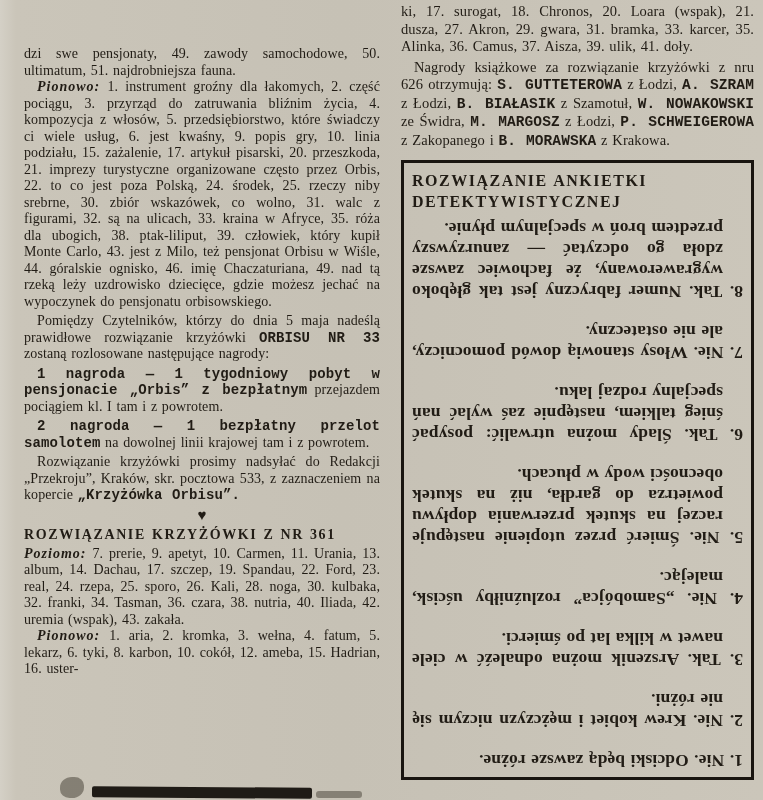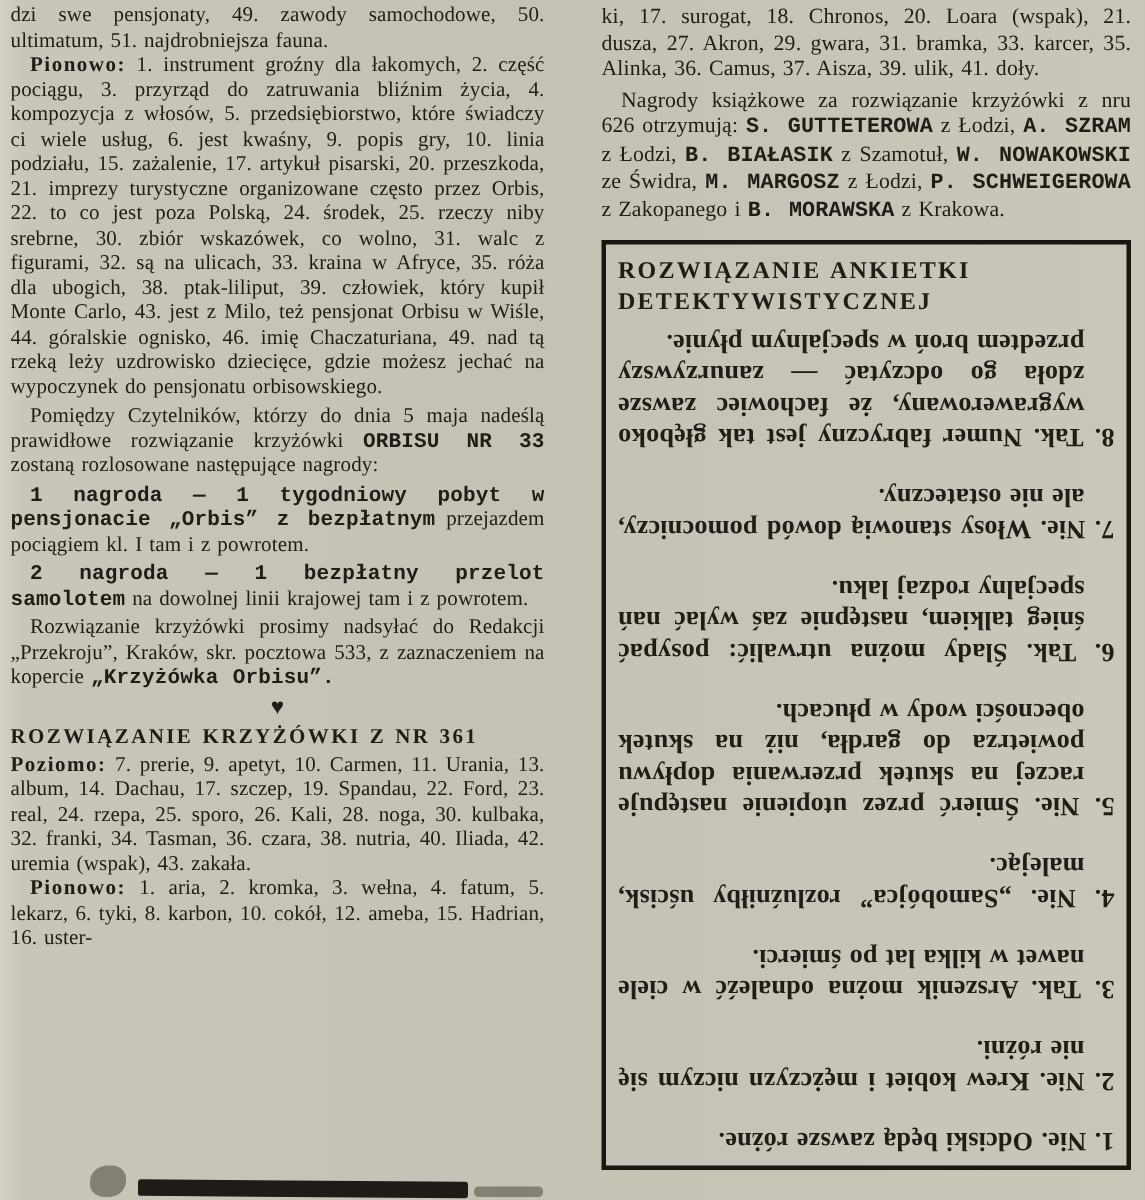--- a/index.html
+++ b/index.html
@@ -13,27 +13,27 @@
   }
   .page {
     position: absolute; inset: 0;
     background: linear-gradient(90deg, #d4d0c6 0px, #cac5b9 16px, #c6c1b5 45%, #cbc6ba 100%);
   }
   .col {
     position: absolute; top: 3px;
     text-align: justify;
     letter-spacing: 0.1px; word-spacing: 1px;
   }
-  .col-left  { left: 7px;  width: 356px; font-size: 14px;   line-height: 16.5px; }
+  .col-left  { left: 24px;  width: 356px; font-size: 14px;   line-height: 16.5px; margin-top: 43px; }
   .col-right { left: 382px; width: 372px; font-size: 14.5px; line-height: 17.5px; padding-left: 19px; }
   p { margin: 0; }
   .indent { text-indent: 13px; }
   .mt { margin-top: 3px; }
   .b { font-weight: bold; font-family: Liberation Mono, monospace; }
-  .sp { font-weight: bold; letter-spacing: 1px; }
+  .sp { font-weight: bold; letter-spacing: 1px; font-style: italic; }
   .heart { text-align: center; font-size: 15px; line-height: 16px; margin: 3px 0 2px; }
   .heading {
     margin: 3px 0 2px; font-size: 14px; font-weight: bold;
     letter-spacing: 1.6px; white-space: nowrap; line-height: 18px;
   }
   .box {
     margin-top: 10px;
     border: 3px solid #191510;
     height: 620px;
     padding: 7px 8px 6px;

